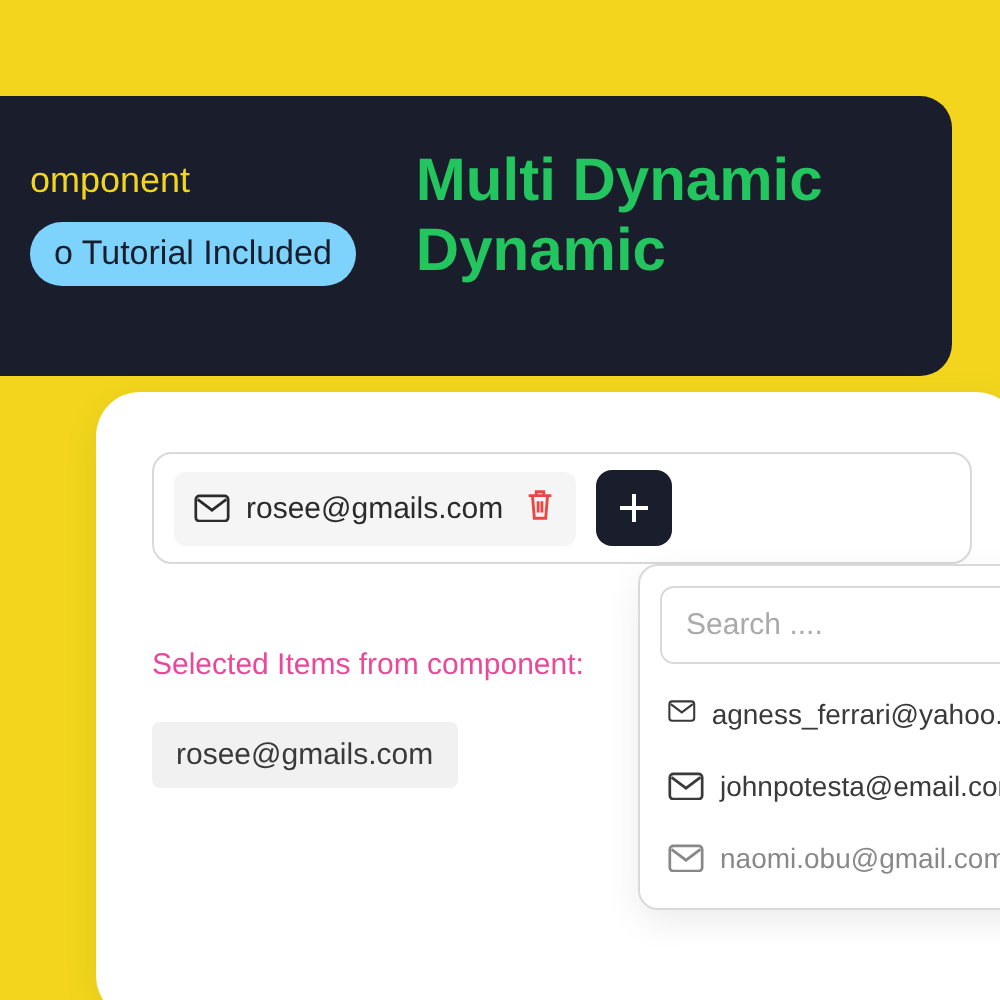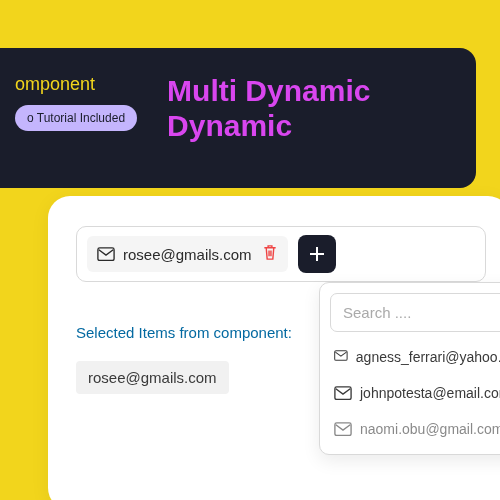--- a/index.html
+++ b/index.html
@@ -1,31 +1,31 @@
 <!DOCTYPE html>
 <html><head>
 <meta charset="utf-8">
 <style>
 * { margin: 0; padding: 0; box-sizing: border-box; font-family: -apple-system, BlinkMacSystemFont, 'Segoe UI', sans-serif; }
 body { width: 500px; height: 500px; background: #f2d51c; overflow: hidden; position: relative; }
 .dark-panel { position: absolute; top: 48px; left: -15px; right: 24px; height: 140px; background: #1a1d2b; border-radius: 16px; padding: 26px 30px; color: #fff; }
-.header-row { display: flex; align-items: flex-start; gap: 30px; }
+.header-row { display: flex; align-items: flex-end; gap: 30px; }
 .left-col { display: flex; flex-direction: column; gap: 10px; }
 .component-label { color: #f2d51c; font-size: 18px; font-weight: 500; }
-.pill { background: #c4b5fd; color: #1a1d2b; border-radius: 18px; padding: 6px 12px; font-size: 12px; font-weight: 500; white-space: nowrap; }
-.title { font-size: 30px; font-weight: 700; line-height: 1.15; color: #d946ef; }
+.pill { background: #7dd3fc; color: #1a1d2b; border-radius: 18px; padding: 6px 12px; font-size: 17px; font-weight: 500; white-space: nowrap; }
+.title { font-size: 30px; font-weight: 700; line-height: 1.15; color: #22c55e; }
 .card { position: absolute; top: 196px; left: 48px; right: -10px; bottom: -10px; background: #fff; border-radius: 22px; padding: 30px 28px; box-shadow: 0 4px 20px rgba(0,0,0,0.06); }
 .selector-row { display: flex; align-items: center; gap: 10px; border: 1px solid #d9d9d9; border-radius: 10px; padding: 8px 10px; width: 410px; }
 .chip { display: flex; align-items: center; gap: 8px; background: #f5f5f5; border-radius: 6px; padding: 8px 10px; font-size: 15px; color: #2b2b2b; }
 .envelope-icon { width: 18px; height: 14px; display: inline-block; }
 .envelope-icon svg { display: block; }
 .trash-icon { color: #ef4444; cursor: pointer; margin-left: 2px; }
 .add-btn { background: #1a1d2b; border-radius: 8px; width: 38px; height: 38px; display: flex; align-items: center; justify-content: center; color: #fff; cursor: pointer; flex-shrink: 0; }
 .add-btn svg { width: 18px; height: 18px; }
-.selected-label { margin-top: 42px; color: #0369a1; font-size: 15px; }
+.selected-label { margin-top: 42px; color: #ec4899; font-size: 15px; }
 .selected-chip { display: inline-flex; align-items: center; background: #f1f1f1; border-radius: 4px; padding: 8px 12px; margin-top: 20px; font-size: 15px; color: #3a3a3a; }
 .dropdown { position: absolute; top: 86px; left: 271px; width: 224px; background: #fff; border: 1px solid #d9d9d9; border-radius: 10px; padding: 10px; box-shadow: 0 6px 18px rgba(0,0,0,0.08); }
 .search-input { width: 100%; border: 1px solid #d9d9d9; border-radius: 7px; padding: 10px 12px; font-size: 15px; color: #999; outline: none; }
 .search-input::placeholder { color: #aaa; }
 .dropdown-list { margin-top: 10px; display: flex; flex-direction: column; gap: 6px; }
 .dropdown-item { display: flex; align-items: center; gap: 8px; padding: 7px 4px; font-size: 14px; color: #3a3a3a; border-radius: 6px; cursor: pointer; }
 .dropdown-item.partial { opacity: 0.6; }
 </style>
 </head>
 <body>

